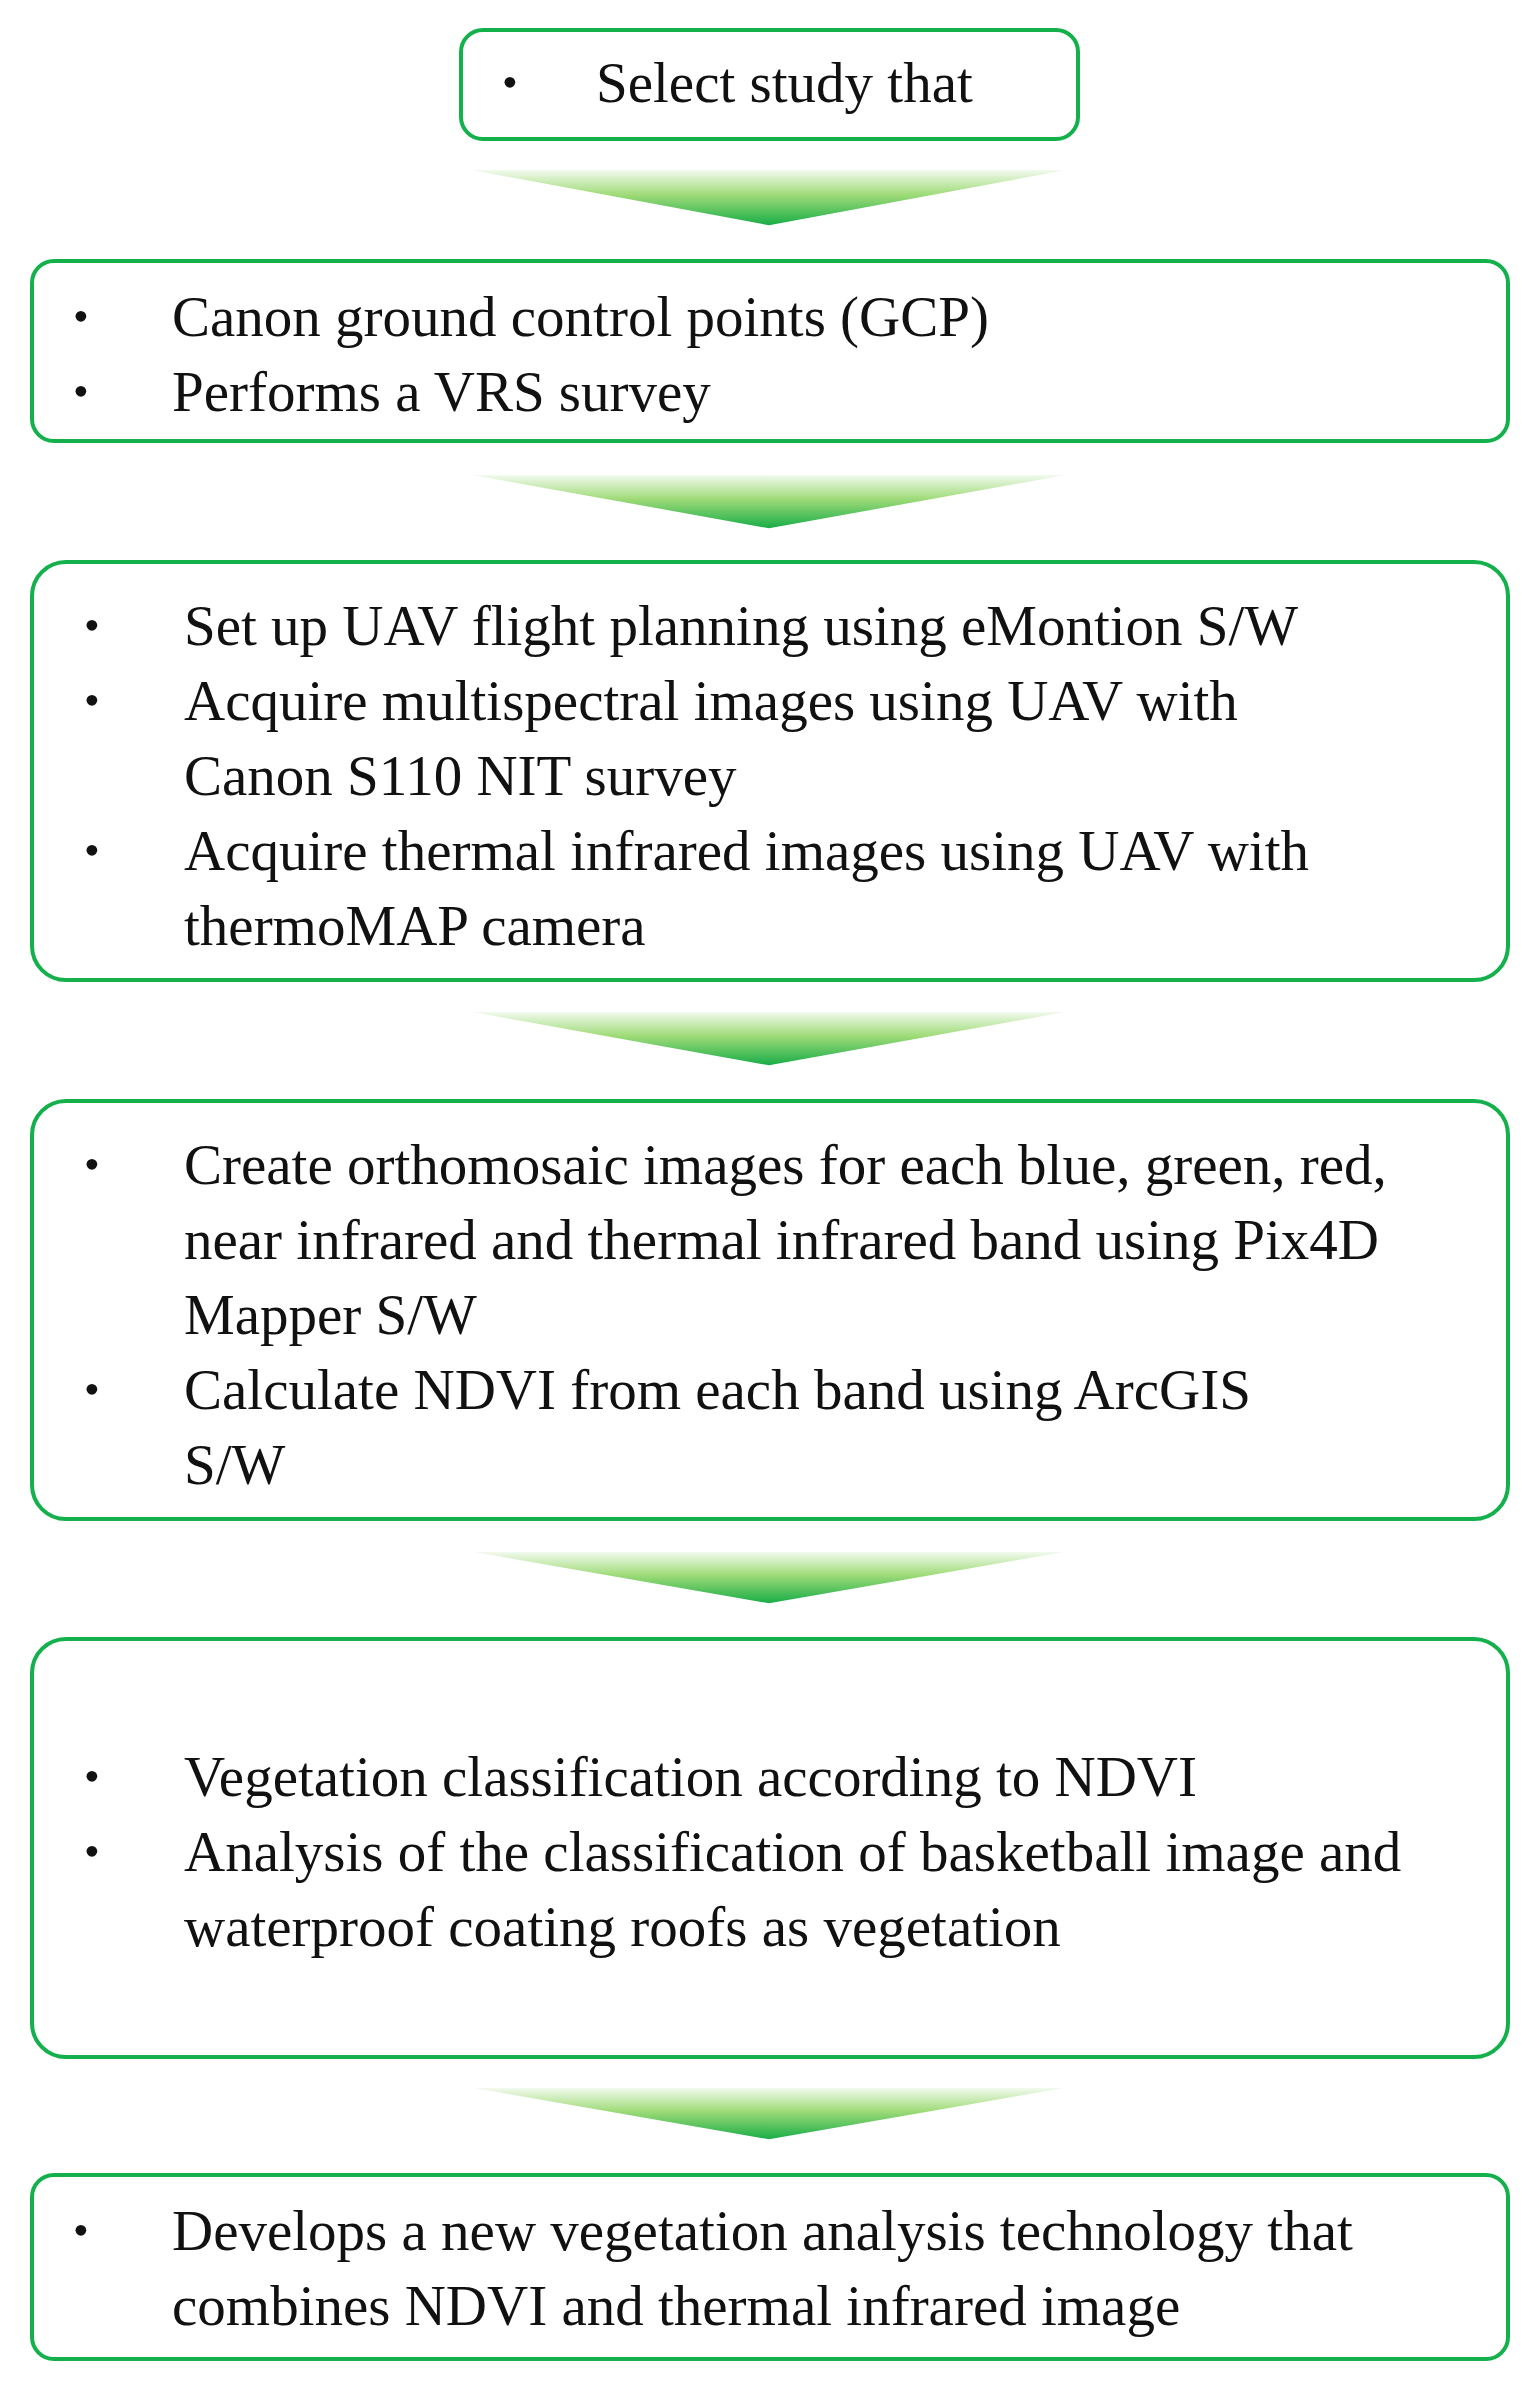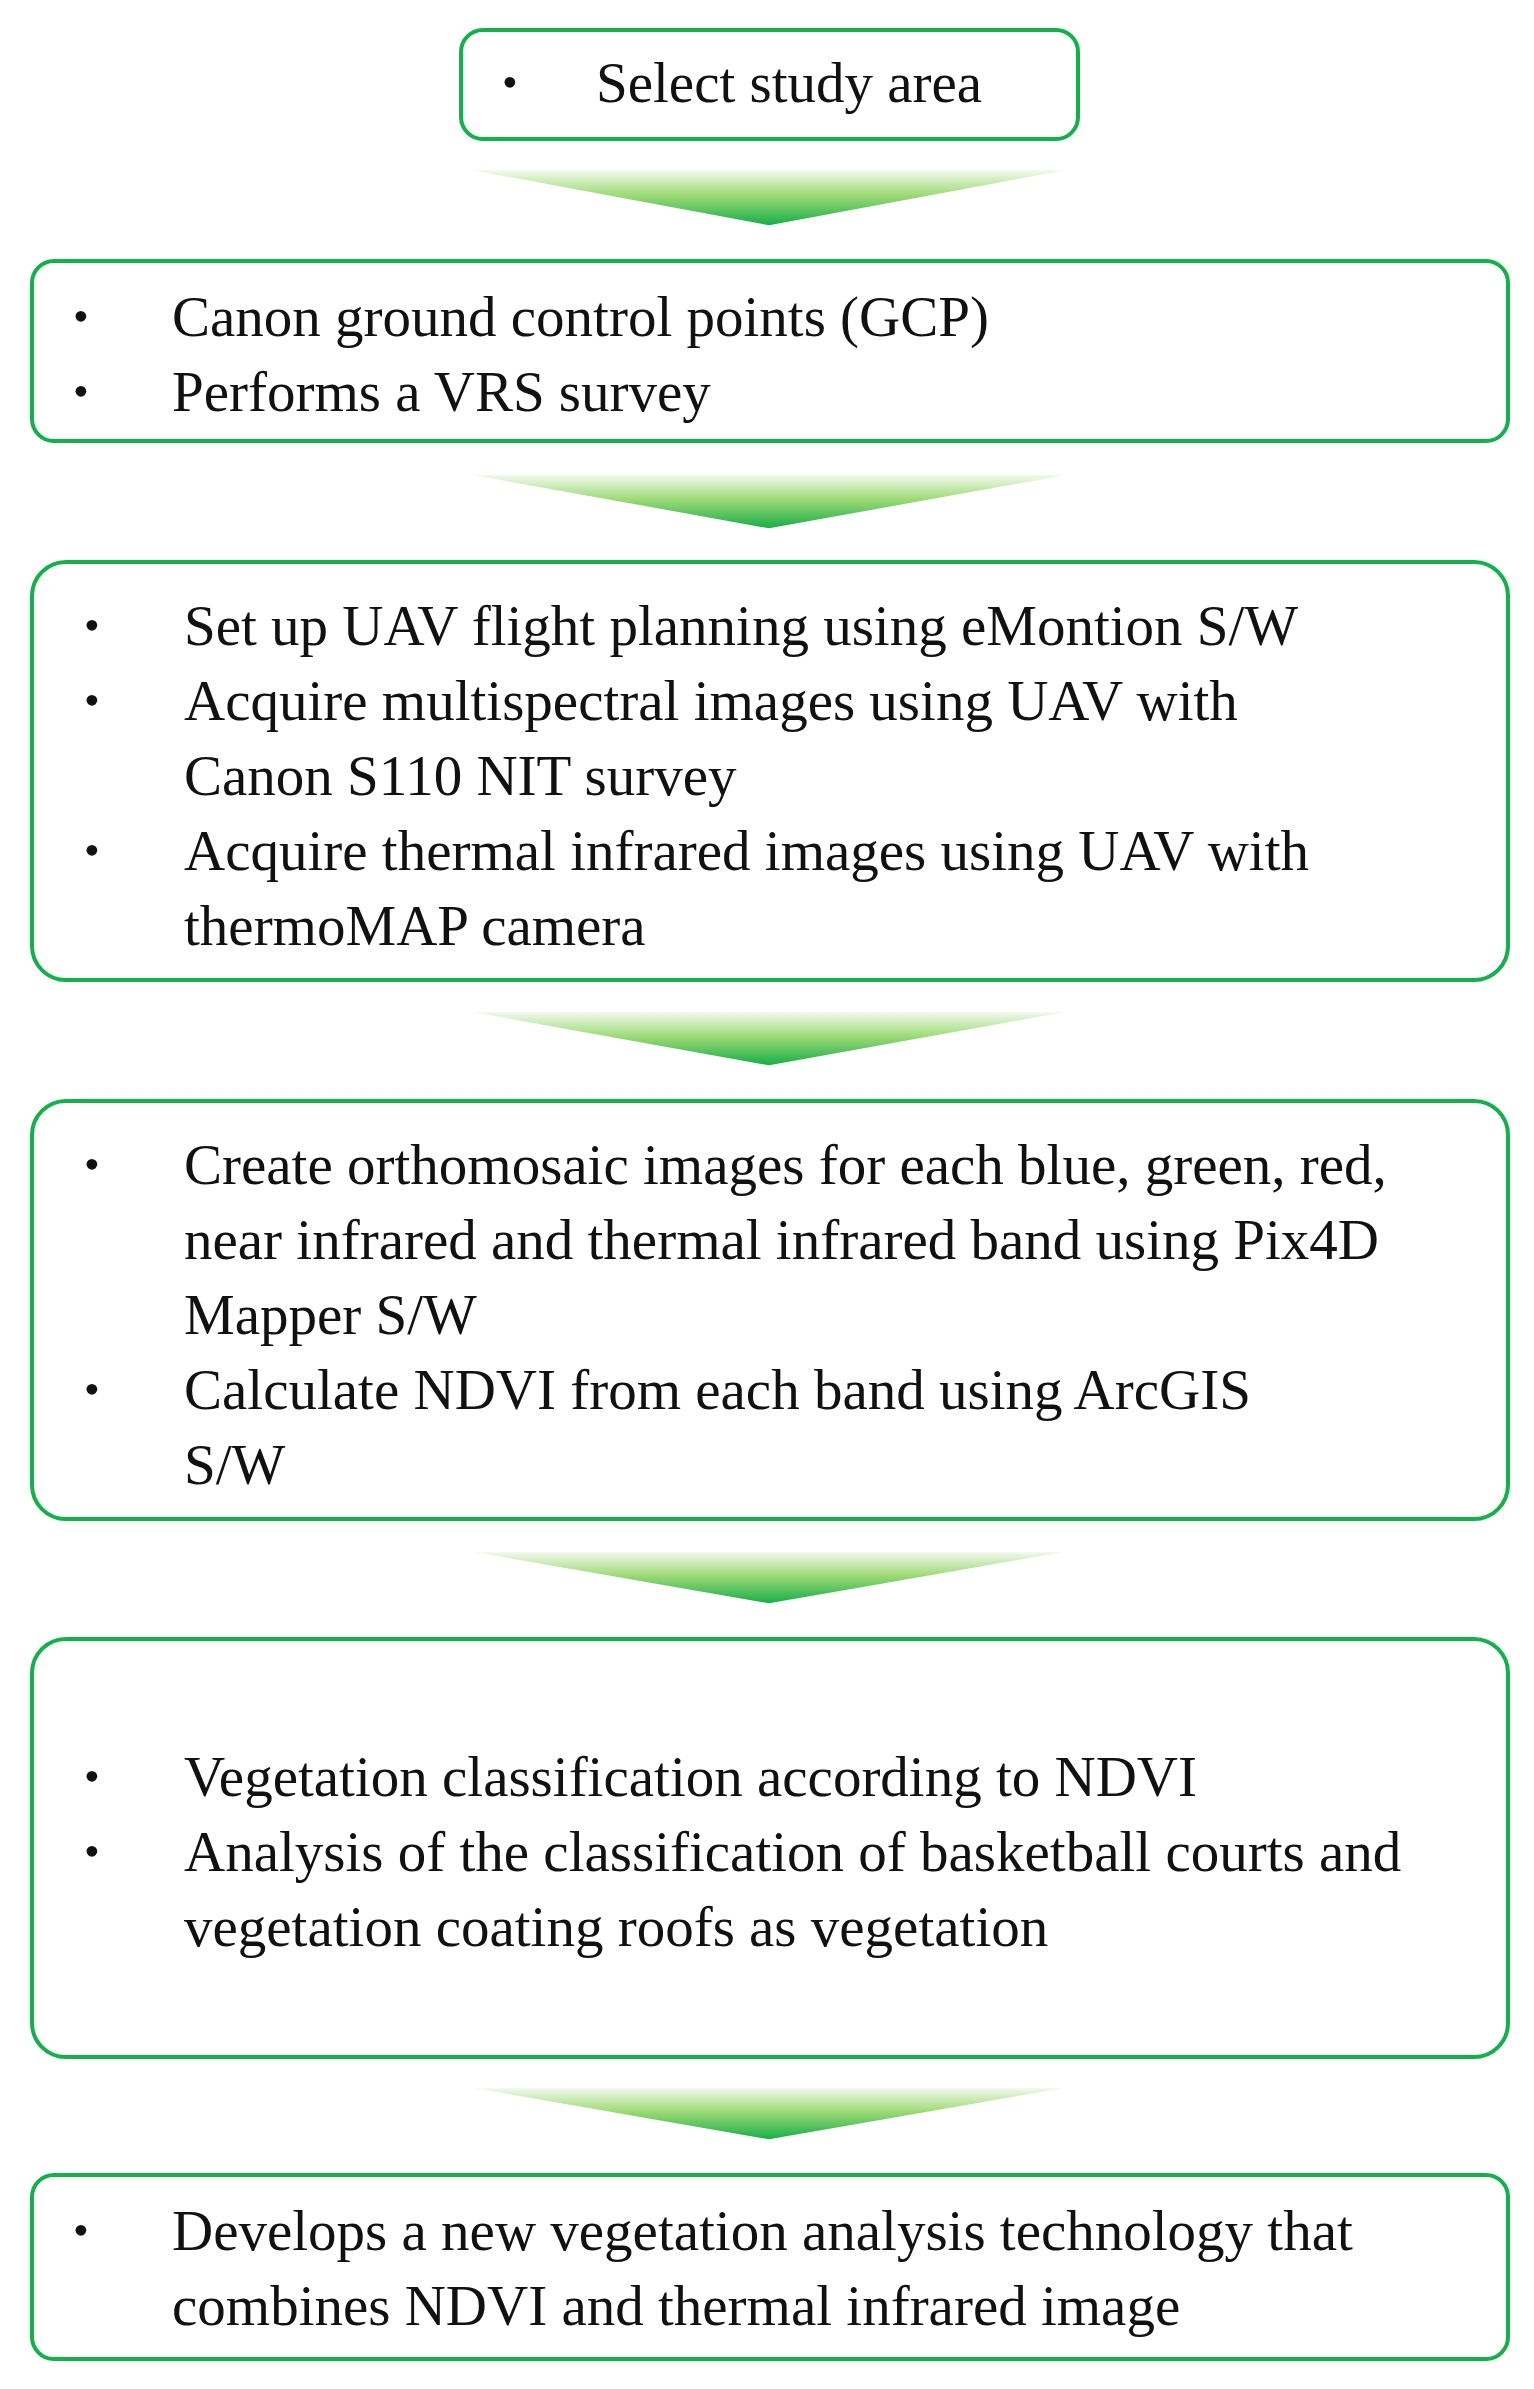--- a/index.html
+++ b/index.html
@@ -23,21 +23,21 @@
       <stop offset="0.45" stop-color="#9fdb78"></stop>
       <stop offset="1" stop-color="#18ad47"></stop>
     </linearGradient>
   </defs>
 </svg>
 
 <div class="box small" style="left:459px; top:27.5px; width:621px; height:113px;">
   <ul class="items" style="top:13.8px; --bx:39px; --tx:133px;">
     <li class="item">
       <span class="bullet">•</span>
-      <span>Select study area</span>
+      <span>Select study that</span>
     </li>
   </ul>
 </div>
 
 <svg class="arrow" style="left:472px; top:170px;" width="594" height="57" viewBox="0 0 690 66">
   <polygon points="0,0 690,0 345,64" fill="url(#arrowGrad)"></polygon>
 </svg>
 
 <div class="box small" style="left:30px; top:259px; width:1480px; height:184px;">
   <ul class="items" style="top:15.5px; --bx:39px; --tx:138px;">
@@ -95,21 +95,21 @@
 </svg>
 
 <div class="box" style="left:30px; top:1637px; width:1480px; height:422px;">
   <ul class="items" style="top:98px; --bx:50px; --tx:150px;">
     <li class="item">
       <span class="bullet">•</span>
       <span>Vegetation classification according to NDVI</span>
     </li>
     <li class="item">
       <span class="bullet">•</span>
-      <span>Analysis of the classification of basketball courts and vegetation coating roofs as vegetation</span>
+      <span>Analysis of the classification of basketball image and waterproof coating roofs as vegetation</span>
     </li>
   </ul>
 </div>
 
 <svg class="arrow" style="left:472px; top:2088px;" width="594" height="53" viewBox="0 0 690 62">
   <polygon points="0,0 690,0 345,60" fill="url(#arrowGrad)"></polygon>
 </svg>
 
 <div class="box small" style="left:30px; top:2173px; width:1480px; height:188px;">
   <ul class="items" style="top:15.5px; --bx:39px; --tx:138px;">

